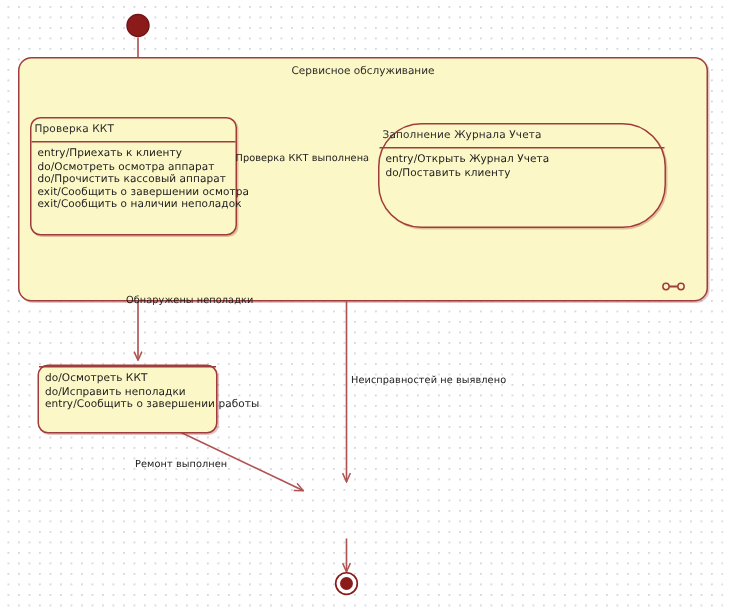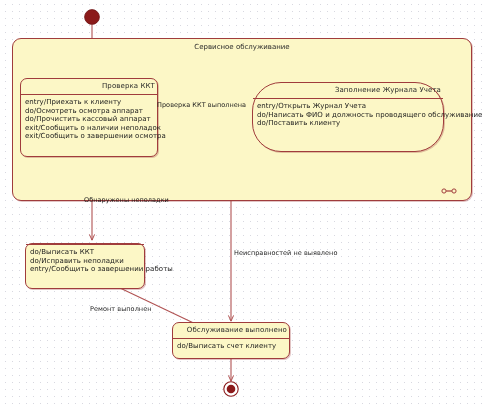--- a/index.html
+++ b/index.html
@@ -29,21 +29,21 @@
 
   .state{
     position:absolute;
     box-sizing:border-box;
     background:#fcf7c6;
     border:1px solid #a03c3c;
     border-radius:7px;
     box-shadow:1px 1px 0 rgba(160,60,60,0.30);
   }
   .state .title{
-    text-align:right;
+    text-align:left;
     font-size:7px;
     color:#2a2a2a;
     padding:3px 2px 3px 2px;
     line-height:9px;
     letter-spacing:0.1px;
   }
   .state .divider{
     height:0;
     border-top:1px solid #a03c3c;
     margin:0;
@@ -138,51 +138,43 @@
     </svg>
   </div>
 
   <div class="state" id="state-proverka" style="left:20px;top:78px;width:138px;height:79px;">
     <div class="title">Проверка ККТ</div>
     <div class="divider"></div>
     <div class="body">
       <div class="line">entry/Приехать к клиенту</div>
       <div class="line">do/Осмотреть осмотра аппарат</div>
       <div class="line">do/Прочистить кассовый аппарат</div>
+      <div class="line">exit/Сообщить о завершении осмотра</div>
       <div class="line">exit/Сообщить о наличии неполадок</div>
-      <div class="line">exit/Сообщить о завершении осмотра</div>
     </div>
   </div>
 
   <div class="state" id="state-zhurnal" style="left:252px;top:82px;width:192px;height:70px;border-radius:29px;">
     <div class="title">Заполнение Журнала Учета</div>
     <div class="divider"></div>
     <div class="body">
       <div class="line">entry/Открыть Журнал Учета</div>
-      <div class="line">do/Написать ФИО и должность проводящего обслуживание</div>
       <div class="line">do/Поставить клиенту</div>
     </div>
   </div>
 
   <div class="state" id="state-remont" style="left:25px;top:243px;width:120px;height:46px;">
     <div class="divider"></div>
     <div class="body">
-      <div class="line">do/Выписать ККТ</div>
+      <div class="line">do/Осмотреть ККТ</div>
       <div class="line">do/Исправить неполадки</div>
       <div class="line">entry/Сообщить о завершении работы</div>
     </div>
   </div>
 
-  <div class="state" id="state-obsluzhivanie" style="left:172px;top:322px;width:118px;height:37px;">
-    <div class="title">Обслуживание выполнено</div>
-    <div class="divider"></div>
-    <div class="body">
-      <div class="line">do/Выписать счет клиенту</div>
-    </div>
-  </div>
 
   <svg class="node" id="final-node" style="left:222px;top:380px;width:18px;height:18px;" viewBox="0 0 18 18">
     <circle cx="9" cy="9" r="7.2" fill="#ffffff" stroke="#8b1a1a" stroke-width="1.1"></circle>
     <circle cx="9" cy="9" r="4.3" fill="#8b1a1a"></circle>
   </svg>
 
   <div class="edge-label" style="left:157px;top:101px;">Проверка ККТ выполнена</div>
 
   <div class="edge-label" style="left:84px;top:196px;">Обнаружены неполадки</div>
 

